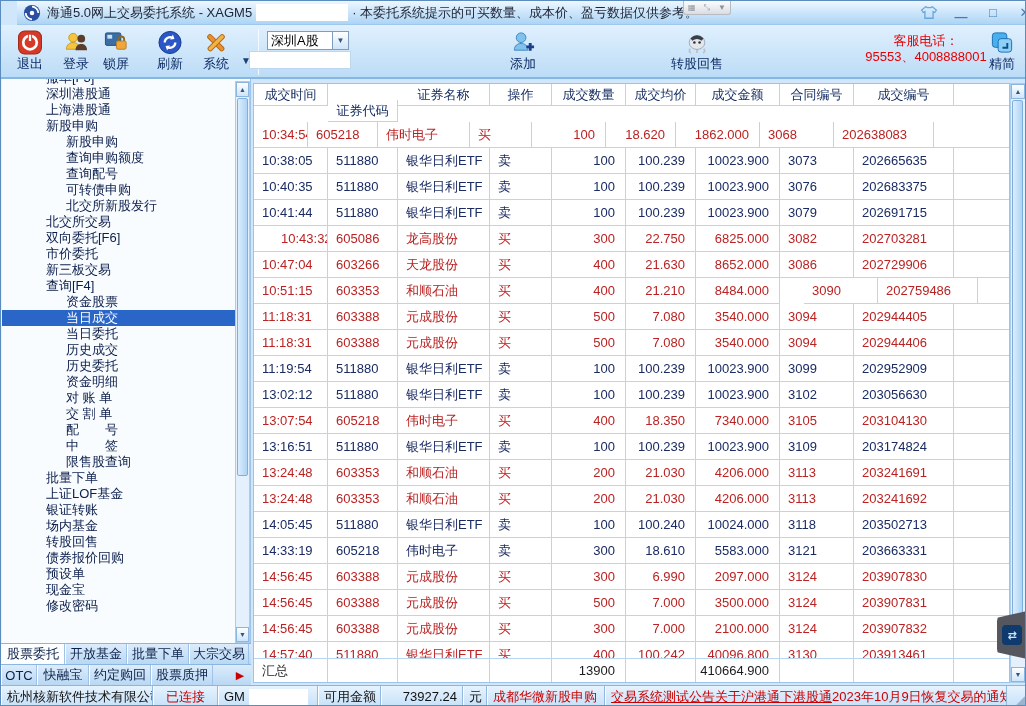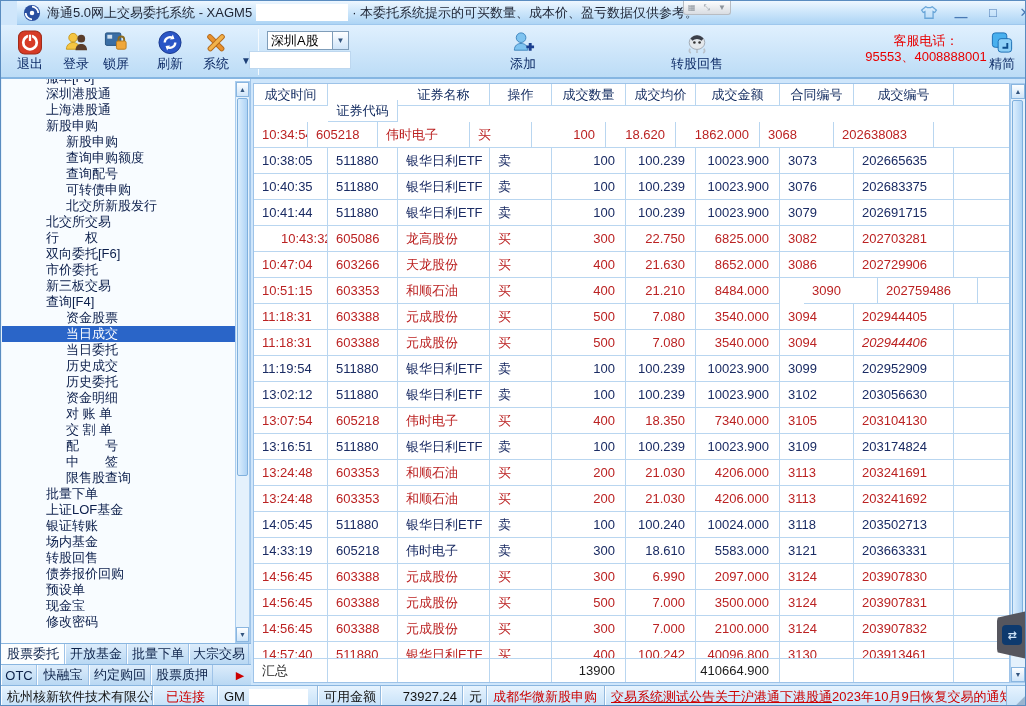--- a/index.html
+++ b/index.html
@@ -237,21 +237,20 @@
         <div class="tree-item i1">撤单[F3]</div>
         <div class="tree-item i1">深圳港股通</div>
         <div class="tree-item i1">上海港股通</div>
         <div class="tree-item i1">新股申购</div>
         <div class="tree-item i2">新股申购</div>
         <div class="tree-item i2">查询申购额度</div>
         <div class="tree-item i2">查询配号</div>
         <div class="tree-item i2">可转债申购</div>
         <div class="tree-item i2">北交所新股发行</div>
         <div class="tree-item i1">北交所交易</div>
-        <div class="tree-item i1">行　　权</div>
         <div class="tree-item i1">双向委托[F6]</div>
         <div class="tree-item i1">市价委托</div>
         <div class="tree-item i1">新三板交易</div>
         <div class="tree-item i1">查询[F4]</div>
         <div class="tree-item i2">资金股票</div>
         <div class="tree-item i2 selected">当日成交</div>
         <div class="tree-item i2">当日委托</div>
         <div class="tree-item i2">历史成交</div>
         <div class="tree-item i2">历史委托</div>
         <div class="tree-item i2">资金明细</div>
@@ -406,21 +405,21 @@
         </div>
         <div class="trow buy">
           <div class="cell" style="width: 74px;">11:18:31</div>
           <div class="cell" style="width: 70px;">603388</div>
           <div class="cell" style="width: 92px;">元成股份</div>
           <div class="cell" style="width: 62px;">买</div>
           <div class="cell num" style="width: 74px;">500</div>
           <div class="cell num" style="width: 70px;">7.080</div>
           <div class="cell num" style="width: 84px;">3540.000</div>
           <div class="cell" style="width: 74px;">3094</div>
-          <div class="cell" style="width: 100px; font-style: italic;">202944406</div>
+          <div class="cell" style="width: 100px;">202944406</div>
           <div class="cell fill"></div>
         </div>
         <div class="trow sell">
           <div class="cell" style="width: 74px;">11:19:54</div>
           <div class="cell" style="width: 70px;">511880</div>
           <div class="cell" style="width: 92px;">银华日利ETF</div>
           <div class="cell" style="width: 62px;">卖</div>
           <div class="cell num" style="width: 74px;">100</div>
           <div class="cell num" style="width: 70px;">100.239</div>
           <div class="cell num" style="width: 84px;">10023.900</div>

